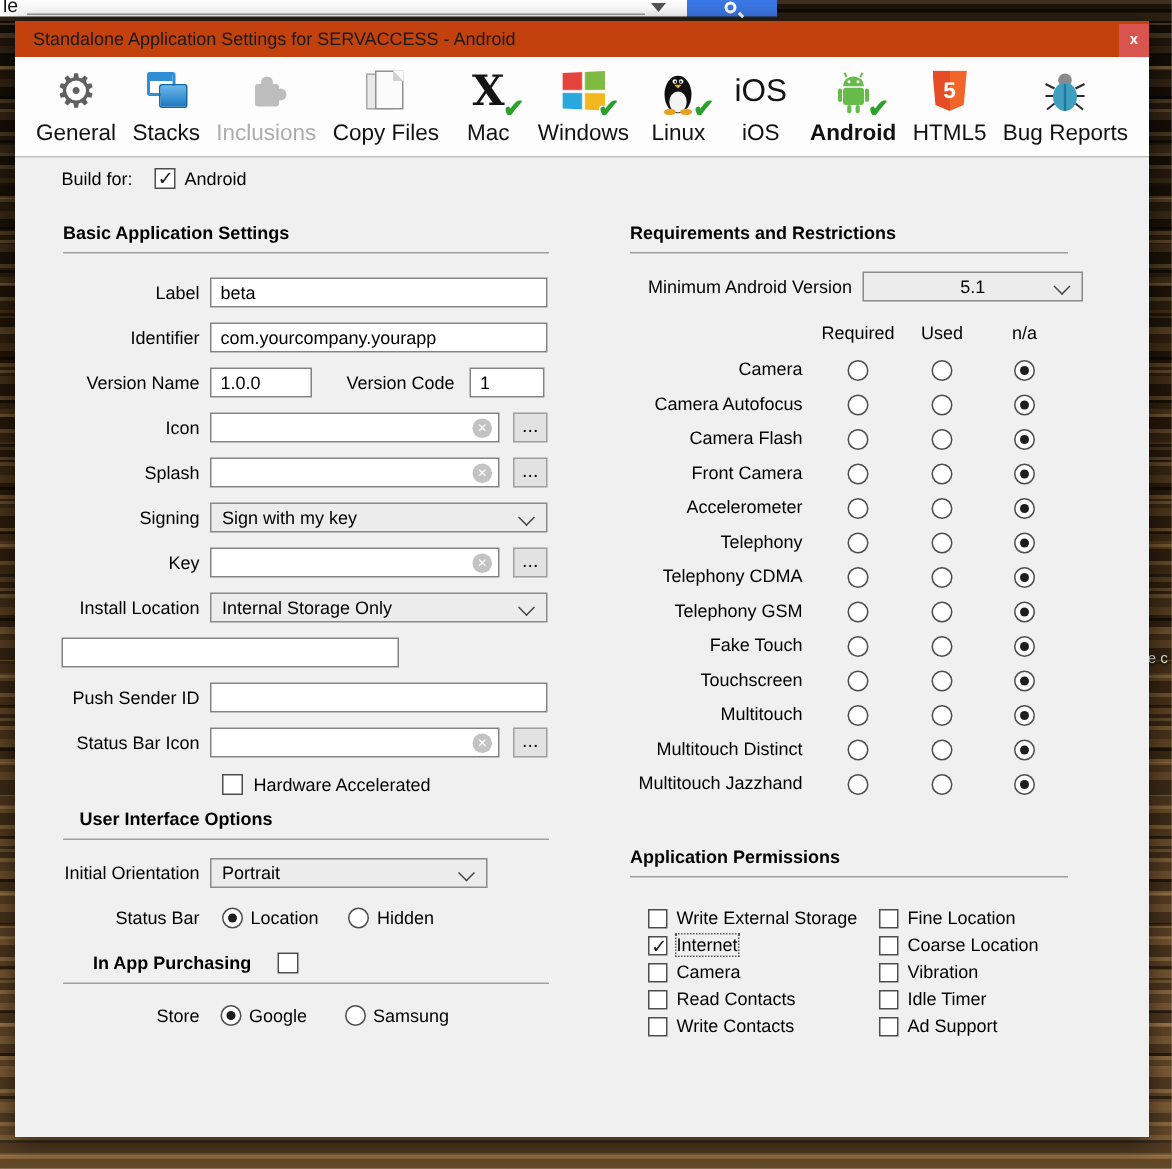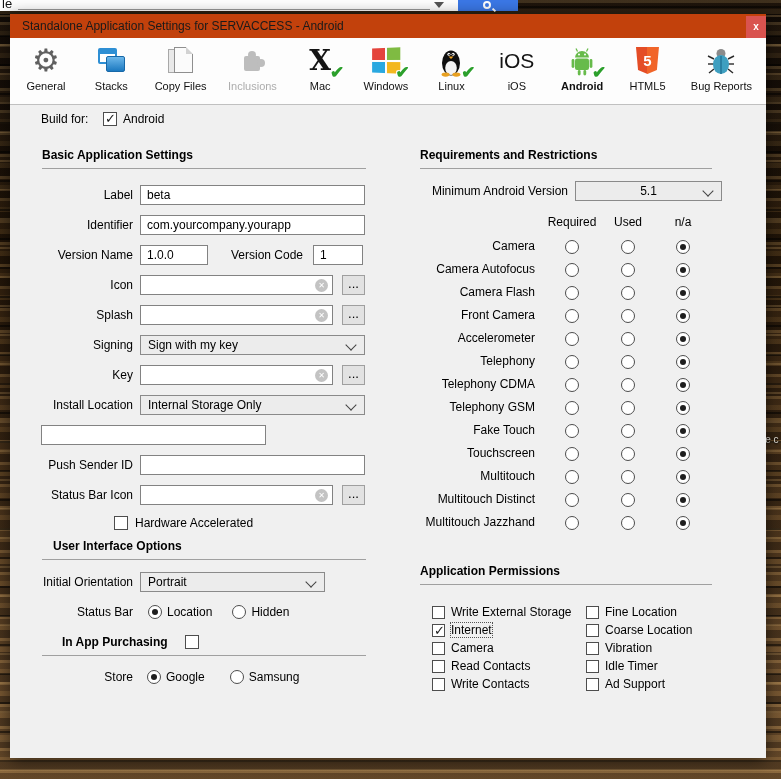--- a/index.html
+++ b/index.html
@@ -22,21 +22,21 @@
 .mag { position:absolute; left:25px; top:1px; width:8px; height:8px; border:2px solid #fff; border-radius:50%; }
 .mag::after { content:""; position:absolute; left:7px; top:6px; width:4px; height:2px; background:#fff; transform:rotate(45deg); }
 
 .dialog { position:absolute; left:10px; top:14px; width:756px; height:744px; background:#f0f0f0; box-shadow:0 3px 16px rgba(0,0,0,.6); }
 .titlebar { height:24px; background:#c2410c; position:relative; }
 .title { position:absolute; left:12px; top:5px; font-size:12px; color:#1a1a1a; }
 .closebtn { position:absolute; right:0; top:2px; width:20px; height:22px; background:#d9534f; color:#fff; font-size:10px; font-weight:bold; text-align:center; line-height:21px; }
 .toolbar { height:67px; background:#fdfdfd; border-bottom:1px solid #c0c0c0; display:flex; justify-content:space-between; padding:5px 14px 0; }
 .titem { display:flex; flex-direction:column; align-items:center; }
 .ticon { height:35px; width:44px; position:relative; display:flex; align-items:center; justify-content:center; }
-.tlabel { font-size:11px; color:#111; margin-top:2px; white-space:nowrap; }
+.tlabel { font-size:15px; color:#111; margin-top:2px; white-space:nowrap; }
 .tlabel.dis { color:#adadad; }
 .tlabel.bold { font-weight:bold; }
 .chk { position:absolute; right:-2px; bottom:-3px; color:#2ca02c; font-weight:bold; font-size:17px; text-shadow:1px 1px 0 #fff,-1px -1px 0 #fff,1px -1px 0 #fff,-1px 1px 0 #fff; line-height:1; }
 .gear { font-size:31px; color:#606060; line-height:1; }
 .stacks { position:relative; width:32px; height:30px; }
 .stacks .s1 { position:absolute; left:3px; top:2px; width:19px; height:16px; background:#fff; border:2px solid #2e8fd4; border-radius:2px; }
 .stacks .s1::before { content:""; position:absolute; left:0; top:0; right:0; height:4px; background:#2e8fd4; }
 .stacks .s2 { position:absolute; left:11px; top:10px; width:19px; height:16px; background:linear-gradient(180deg,#6cb7ea,#1c79c0); border:1px solid #1768a8; border-radius:2px; }
 .pagewrap { position:relative; width:26px; height:28px; }
 .page2 { position:absolute; left:0; top:2px; width:18px; height:24px; background:#e9e9e9; border:1px solid #a8a8a8; }
@@ -65,21 +65,21 @@
 .w-brw { width:193px; }
 .clear-ic { position:absolute; right:4px; top:3px; width:13px; height:13px; border-radius:50%; background:#c3c3c3; color:#fff; text-align:center; line-height:13px; font-size:8px; }
 .browse-btn { width:23px; height:20px; margin-left:9px; background:#e2e2e2; border:1px solid #9f9f9f; text-align:center; line-height:15px; font-size:13px; flex:none; }
 .dd { height:20px; background:#ececec; border:1px solid #8a8a8a; position:relative; line-height:18px; padding-left:7px; }
 .dd::after { content:""; position:absolute; right:9px; top:5px; width:7px; height:7px; border-right:1.4px solid #444; border-bottom:1.4px solid #444; transform:rotate(45deg); }
 .cb { width:14px; height:14px; background:#fff; border:1px solid #4d4d4d; position:relative; flex:none; display:inline-block; }
 .cb.on::after { content:"✓"; position:absolute; left:1px; top:-2px; font-size:13px; color:#1a1a1a; }
 .rd { width:14px; height:14px; border-radius:50%; background:#fff; border:1px solid #4d4d4d; position:relative; flex:none; display:inline-block; }
 .rd.on::after { content:""; position:absolute; left:3px; top:3px; width:6px; height:6px; border-radius:50%; background:#1e1e1e; }
 .vlabel { margin-left:21px; width:74px; text-align:right; white-space:nowrap; }
-.hwrow { margin-top:10px; margin-left:53px; display:flex; align-items:center; height:15px;padding-left:20px; }
+.hwrow { margin-top:10px; margin-left:87px; display:flex; align-items:center; height:15px;padding-left:20px; }
 .hwrow span.t { margin-left:7px; }
 .iaprow { margin-top:15px; display:flex; align-items:flex-end; height:15px;margin-left:20px; }
 .iaprow .cb { margin-left:17px; }
 .radrow { display:flex; align-items:center; }
 .radrow .t { margin-left:5px; }
 .minrow { display:flex; align-items:center; margin-top:12px; height:20px; }
 .minlabel { width:148px; text-align:right; flex:none; }
 .mindd { width:147px; margin-left:7px; text-align:center; padding-left:0; }
 .reqtable { display:grid; grid-template-columns:124px 56px 56px 54px; margin-top:14px; }
 .rhead { text-align:center; height:20px; }
@@ -122,32 +122,32 @@
       <span class="ticon">
           <span class="stacks">
             <i class="s1"></i>
             <i class="s2"></i>
           </span>
         </span>
       <span class="tlabel">Stacks</span>
     </div>
     <div class="titem">
       <span class="ticon">
+          <span class="puzzle"></span>
+        </span>
+      <span class="tlabel dis">Inclusions</span>
+    </div>
+    <div class="titem">
+      <span class="ticon">
           <span class="pagewrap">
             <i class="page2"></i>
             <i class="page1"></i>
           </span>
         </span>
       <span class="tlabel">Copy Files</span>
-    </div>
-    <div class="titem">
-      <span class="ticon">
-          <span class="puzzle"></span>
-        </span>
-      <span class="tlabel dis">Inclusions</span>
     </div>
     <div class="titem">
       <span class="ticon">
           <span class="macx">X</span>
           <span class="chk">✔</span>
         </span>
       <span class="tlabel">Mac</span>
     </div>
     <div class="titem">
       <span class="ticon">

